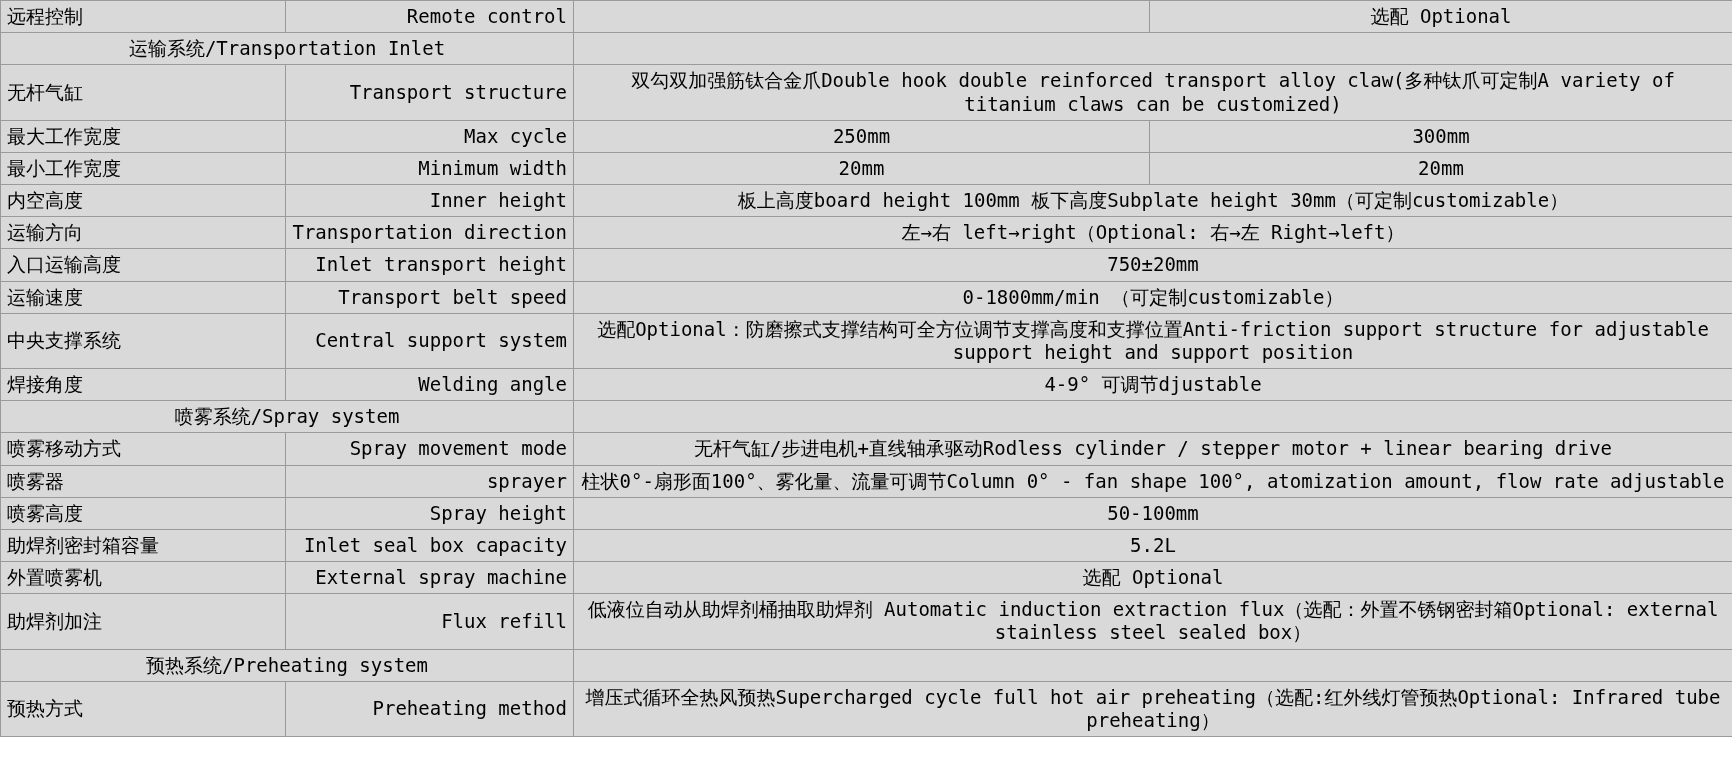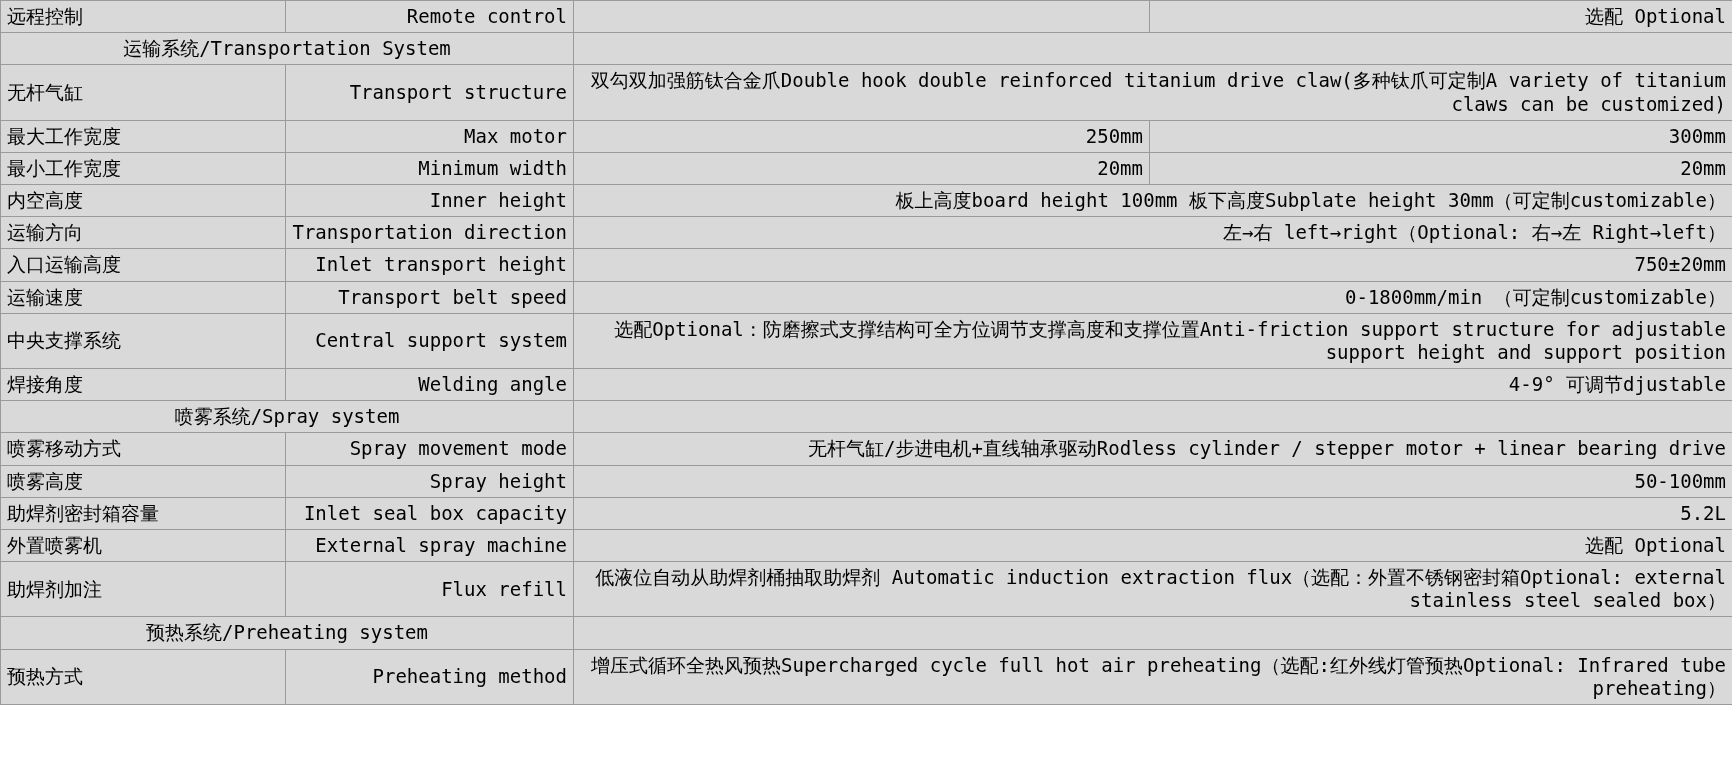--- a/index.html
+++ b/index.html
@@ -35,21 +35,21 @@
   td.zh {
     text-align: left;
     padding-left: 10px;
     margin-top: 35px;
   }
   td.en {
     text-align: right;
     padding-left: 36px;
   }
   td.val {
-    text-align: right;
+    text-align: center;
   }
   td.section {
     text-align: center;
   }
   .row-section td.section {
     padding-top: 3px;
     padding-bottom: 3px;
   }
 </style>
 </head>
@@ -63,31 +63,31 @@
     <col class="c-v2">
   </colgroup>
   <tbody>
       <tr class="row-spec">
         <td class="zh">远程控制</td>
         <td class="en">Remote control</td>
         <td class="val"></td>
         <td class="val">选配 Optional</td>
       </tr>
       <tr class="row-section">
-        <td class="section" colspan="2">运输系统/Transportation System</td>
+        <td class="section" colspan="2">运输系统/Transportation Inlet</td>
         <td class="val" colspan="2"></td>
       </tr>
       <tr class="row-spec">
         <td class="zh">无杆气缸</td>
         <td class="en">Transport structure</td>
-        <td class="val" colspan="2">双勾双加强筋钛合金爪Double hook double reinforced titanium drive claw(多种钛爪可定制A variety of titanium claws can be customized)</td>
+        <td class="val" colspan="2">双勾双加强筋钛合金爪Double hook double reinforced transport alloy claw(多种钛爪可定制A variety of titanium claws can be customized)</td>
       </tr>
       <tr class="row-spec">
         <td class="zh">最大工作宽度</td>
-        <td class="en">Max motor</td>
+        <td class="en">Max cycle</td>
         <td class="val">250mm</td>
         <td class="val">300mm</td>
       </tr>
       <tr class="row-spec">
         <td class="zh">最小工作宽度</td>
         <td class="en">Minimum width</td>
         <td class="val">20mm</td>
         <td class="val">20mm</td>
       </tr>
       <tr class="row-spec">
@@ -123,20 +123,25 @@
       <tr class="row-section">
         <td class="section" colspan="2">喷雾系统/Spray system</td>
         <td class="val" colspan="2"></td>
       </tr>
       <tr class="row-spec">
         <td class="zh">喷雾移动方式</td>
         <td class="en">Spray movement mode</td>
         <td class="val" colspan="2">无杆气缸/步进电机+直线轴承驱动Rodless cylinder / stepper motor + linear bearing drive</td>
       </tr>
       <tr class="row-spec">
+        <td class="zh">喷雾器</td>
+        <td class="en">sprayer</td>
+        <td class="val" colspan="2">柱状0°-扇形面100°、雾化量、流量可调节Column 0° - fan shape 100°, atomization amount, flow rate adjustable</td>
+      </tr>
+      <tr class="row-spec">
         <td class="zh">喷雾高度</td>
         <td class="en">Spray height</td>
         <td class="val" colspan="2">50-100mm</td>
       </tr>
       <tr class="row-spec">
         <td class="zh">助焊剂密封箱容量</td>
         <td class="en">Inlet seal box capacity</td>
         <td class="val" colspan="2">5.2L</td>
       </tr>
       <tr class="row-spec">

